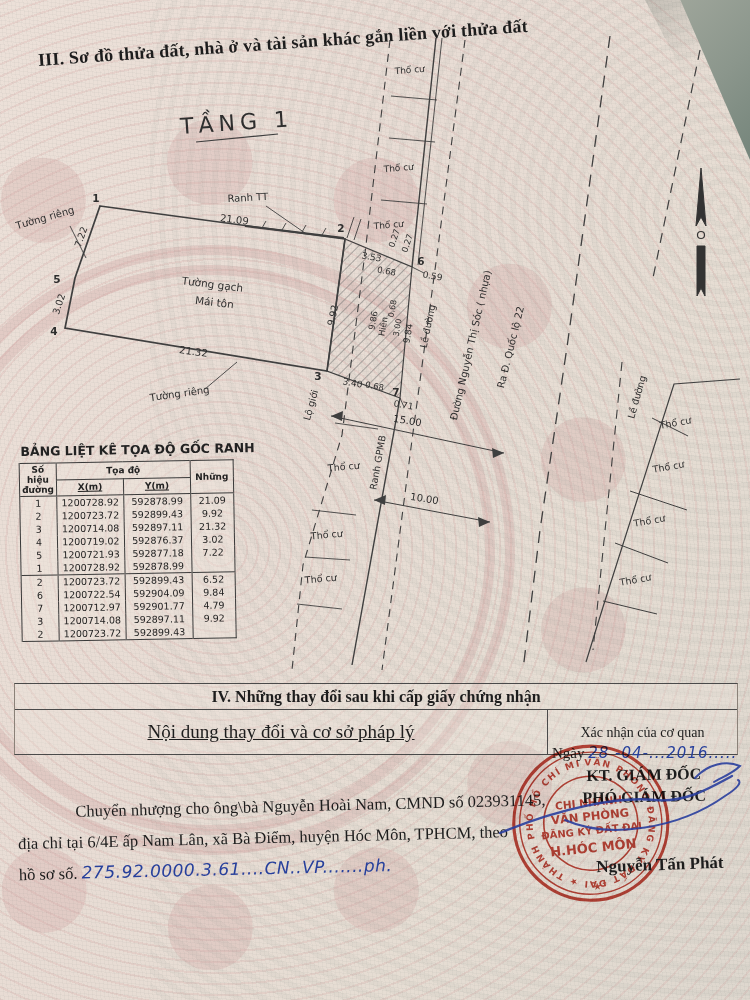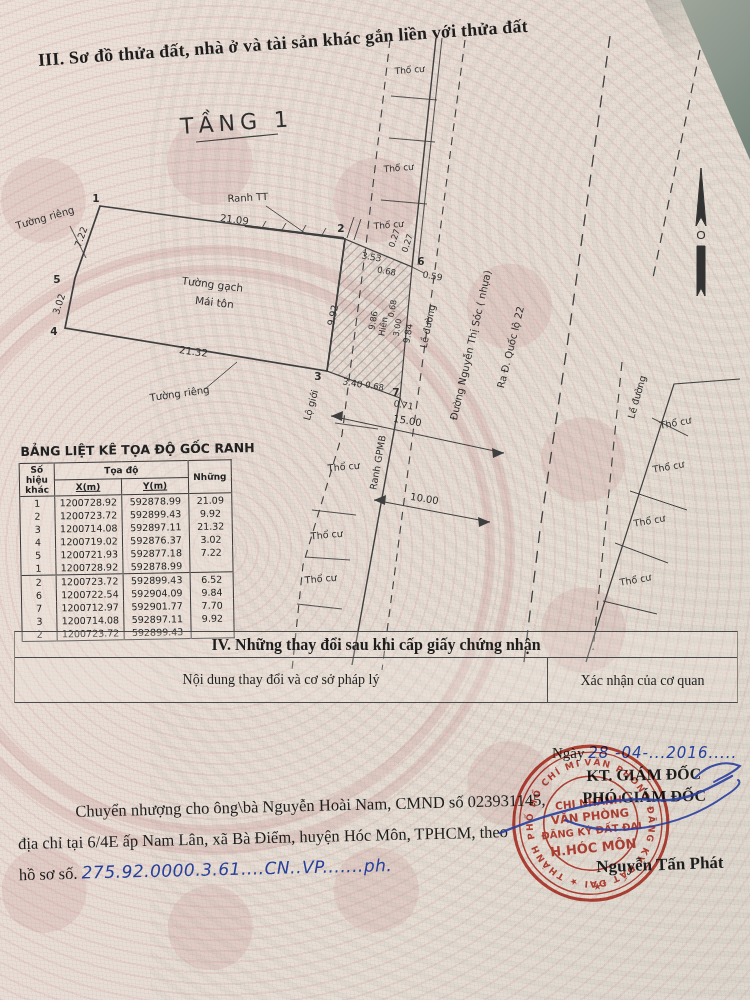--- a/index.html
+++ b/index.html
@@ -37,26 +37,26 @@
   .coord h3{font-family:"DejaVu Sans",sans-serif;font-weight:bold;font-size:12.5px;margin:0 0 4px 2px;color:#222;}
   .coord table{border-collapse:collapse;border:1.5px solid #3a3a3a;background:rgba(240,231,224,.35);}
   .coord th,.coord td{border-left:1px solid #3a3a3a;font-family:"DejaVu Sans",sans-serif;color:#222;text-align:center;}
   .coord th{font-size:9px;font-weight:bold;padding:1px 2px;}
   .coord thead{border-bottom:1px solid #3a3a3a;}
   .coord .toado{border-bottom:1px solid #3a3a3a;}
   .coord td{font-size:9.5px;height:13px;line-height:13px;padding:0 3px;}
   .coord tbody.g1{border-bottom:1px solid #3a3a3a;}
   .w-pt{width:30px;} .w-x{width:62px;text-decoration:underline;} .w-c{width:38px;}
   
-  .sec4{position:absolute;left:14px;top:631px;width:722px;border-top:1.4px solid #4a4a4a;
+  .sec4{position:absolute;left:14px;top:683px;width:722px;border-top:1.4px solid #4a4a4a;
         border-bottom:1.4px solid #4a4a4a;border-left:1px solid #8a8178;border-right:1px solid #8a8178;
         background:rgba(238,230,223,.25);}
   .sec4-title{text-align:center;font-weight:bold;font-size:16px;padding:4px 0 3px;border-bottom:1px solid #4a4a4a;}
   .sec4-cols{display:flex;}
-  .sec4-left{flex:1;display:flex;align-items:center;justify-content:center;font-size:14px;min-height:44px;}
+  .sec4-left{flex:1;display:flex;align-items:center;justify-content:center;font-size:19px;min-height:44px;text-decoration:underline;}
   .sec4-right{width:185px;border-left:1px solid #4a4a4a;text-align:center;font-size:14px;line-height:19px;
         padding:4px 2px;display:flex;flex-direction:column;justify-content:center;gap:17px;}
   
   .date-row{position:absolute;left:552px;top:744px;font-size:15px;white-space:nowrap;}
   .hand{color:#27409c;font-family:"DejaVu Sans",sans-serif;font-style:italic;letter-spacing:1px;font-size:15px;}
   .kt{position:absolute;left:518px;top:764px;width:252px;text-align:center;font-weight:bold;font-size:16px;
         line-height:22px;transform:rotate(-1deg);}
   .signer{position:absolute;left:545px;top:855px;width:230px;text-align:center;font-weight:bold;font-size:17px;
         transform:rotate(-2deg);}
   .body-text{position:absolute;left:18px;top:790px;width:585px;font-size:16.5px;line-height:31px;
@@ -217,21 +217,21 @@
     <text class="dl" transform="translate(640,388) rotate(-74)" text-anchor="middle" font-size="9.5">Lề đường</text>
   </svg>
 
   <div class="coord">
     <h3>BẢNG LIỆT KÊ TỌA ĐỘ GỐC RANH</h3>
     <table>
       <thead>
         <tr>
           <th rowspan="2" class="w-pt">
             <span>Số hiệu</span><br>
-            <span>khác</span>
+            <span>đường</span>
           </th>
           <th colspan="2" class="toado">Tọa độ</th>
           <th rowspan="2" class="w-c">Những</th>
         </tr>
         <tr>
           <th class="w-x">X(m)</th>
           <th class="w-x">Y(m)</th>
         </tr>
       </thead>
       <tbody class="g1">
@@ -282,21 +282,21 @@
         <tr>
             <td>6</td>
             <td>1200722.54</td>
             <td>592904.09</td>
             <td>9.84</td>
           </tr>
         <tr>
             <td>7</td>
             <td>1200712.97</td>
             <td>592901.77</td>
-            <td>7.70</td>
+            <td>4.79</td>
           </tr>
         <tr>
             <td>3</td>
             <td>1200714.08</td>
             <td>592897.11</td>
             <td>9.92</td>
           </tr>
         <tr>
             <td>2</td>
             <td>1200723.72</td>

